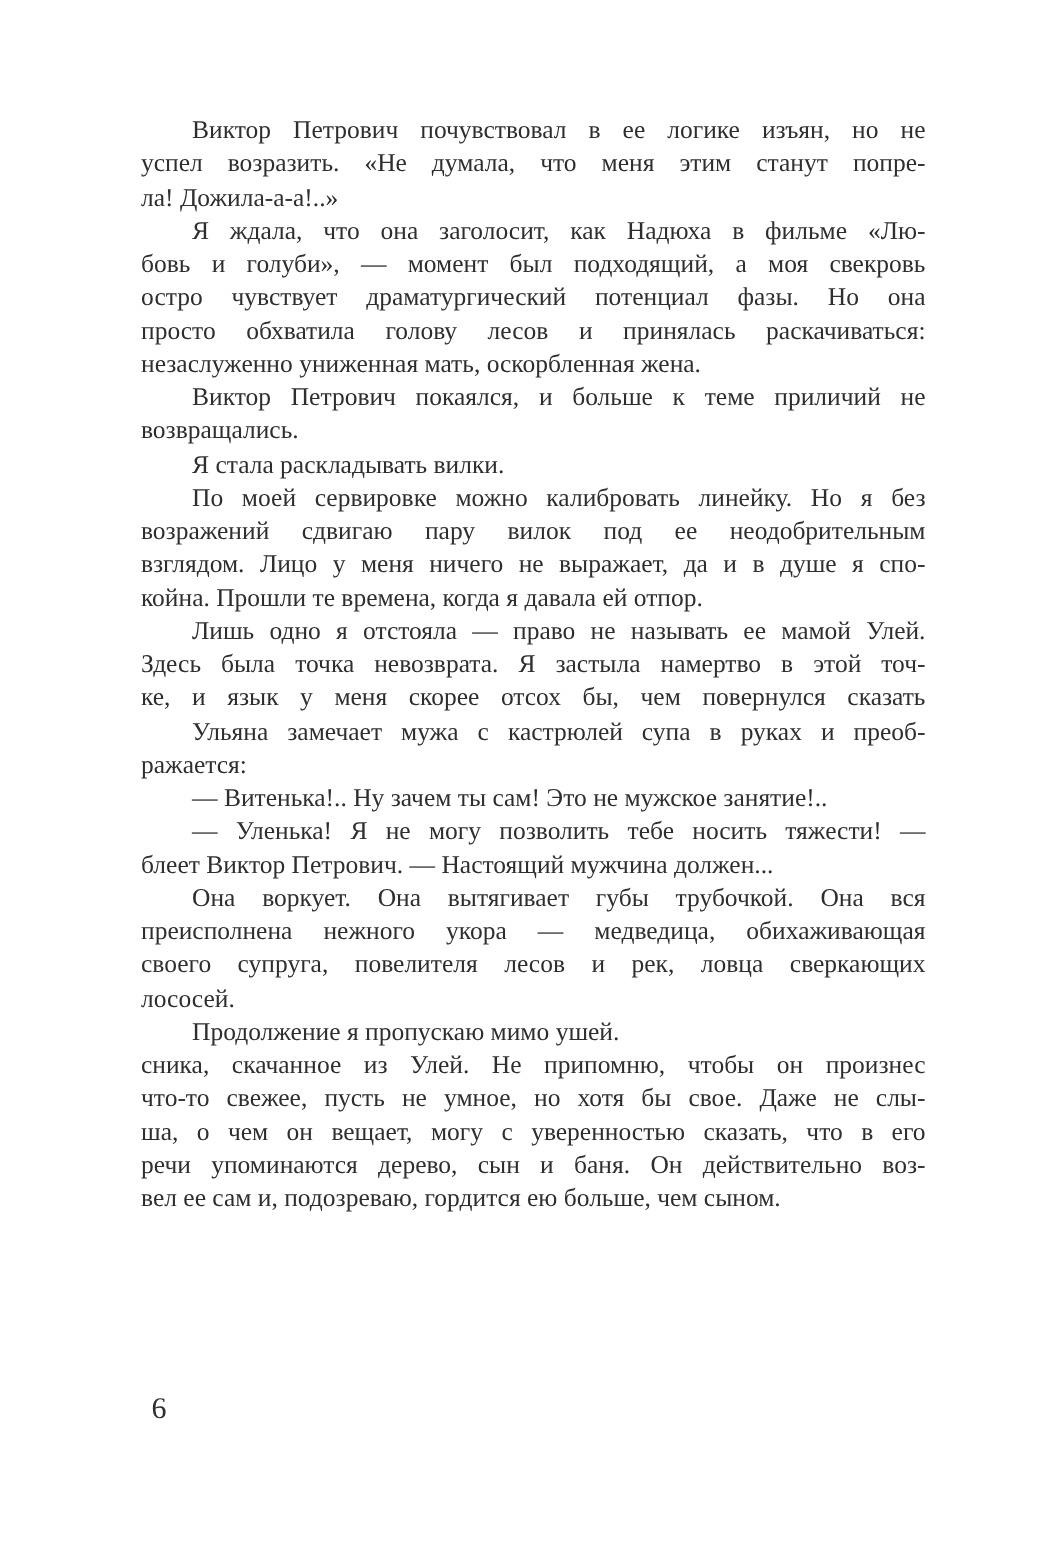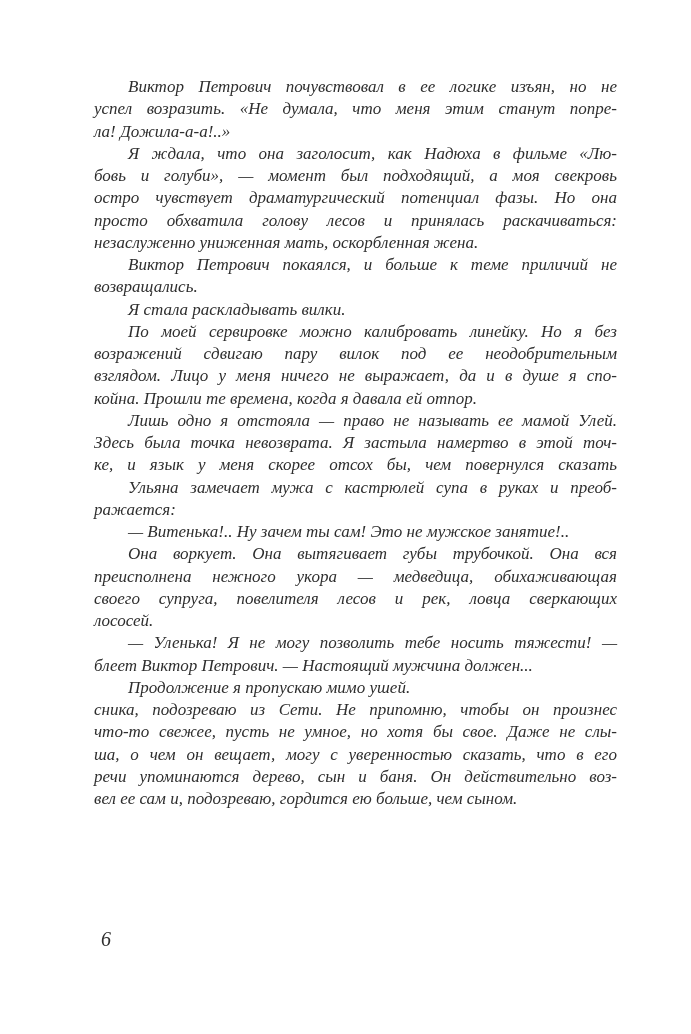--- a/index.html
+++ b/index.html
@@ -12,21 +12,20 @@
     background: #ffffff;
     overflow: hidden;
   }
   .book-page {
     position: relative;
     width: 562px;
     height: 1034px;
     background: #ffffff;
     font-family: "Liberation Serif", "DejaVu Serif", serif;
     color: #2e2e2e;
-    font-style: italic;
   }
   .page-text {
     position: absolute;
     left: 94px;
     top: 76px;
     width: 523px;
     font-size: 17px;
     line-height: 22.25px;
     -webkit-font-smoothing: antialiased;
   }
@@ -91,34 +90,34 @@
         <div class="line">ке, и язык у меня скорее отсох бы, чем повернулся сказать</div>
       </div>
       <div class="paragraph">
         <div class="line indent">Ульяна замечает мужа с кастрюлей супа в руках и преоб-</div>
         <div class="line last">ражается:</div>
       </div>
       <div class="paragraph">
         <div class="line indent last">— Витенька!.. Ну зачем ты сам! Это не мужское занятие!..</div>
       </div>
       <div class="paragraph">
+        <div class="line indent">— Уленька! Я не могу позволить тебе носить тяжести! —</div>
+        <div class="line last">блеет Виктор Петрович. — Настоящий мужчина должен...</div>
+      </div>
+      <div class="paragraph">
         <div class="line indent">Она воркует. Она вытягивает губы трубочкой. Она вся</div>
         <div class="line">преисполнена нежного укора — медведица, обихаживающая</div>
         <div class="line">своего супруга, повелителя лесов и рек, ловца сверкающих</div>
         <div class="line last">лососей.</div>
       </div>
       <div class="paragraph">
-        <div class="line indent">— Уленька! Я не могу позволить тебе носить тяжести! —</div>
-        <div class="line last">блеет Виктор Петрович. — Настоящий мужчина должен...</div>
-      </div>
-      <div class="paragraph">
         <div class="line indent last">Продолжение я пропускаю мимо ушей.</div>
       </div>
       <div class="paragraph">
-        <div class="line">сника, подозреваю из Сети. Не припомню, чтобы он произнес</div>
+        <div class="line">сника, скачанное из Улей. Не припомню, чтобы он произнес</div>
         <div class="line">что-то свежее, пусть не умное, но хотя бы свое. Даже не слы-</div>
         <div class="line">ша, о чем он вещает, могу с уверенностью сказать, что в его</div>
         <div class="line">речи упоминаются дерево, сын и баня. Он действительно воз-</div>
         <div class="line last">вел ее сам и, подозреваю, гордится ею больше, чем сыном.</div>
       </div>
     </div>
   <div class="page-number">6</div>
 </div>
 
 </body></html>

